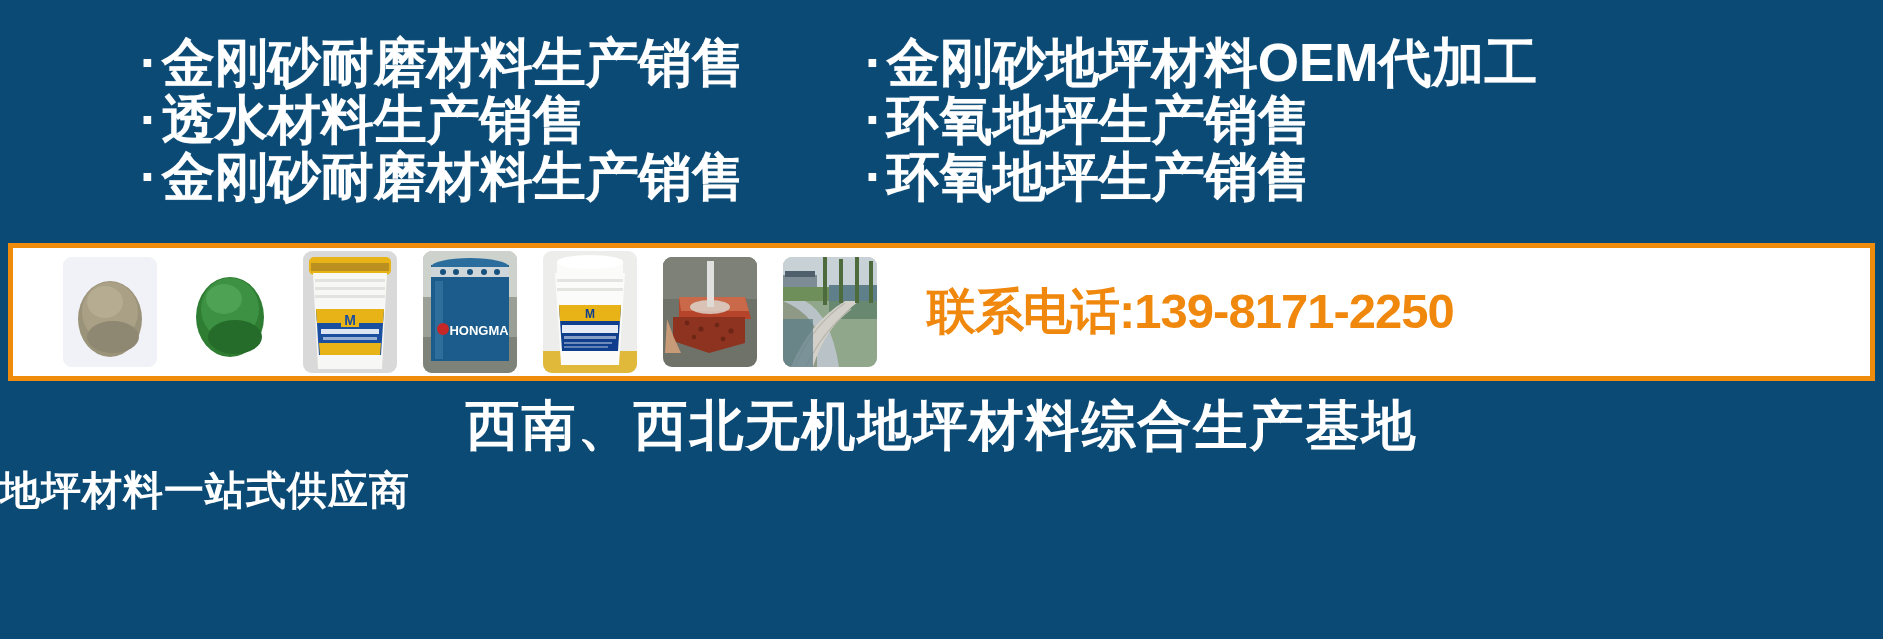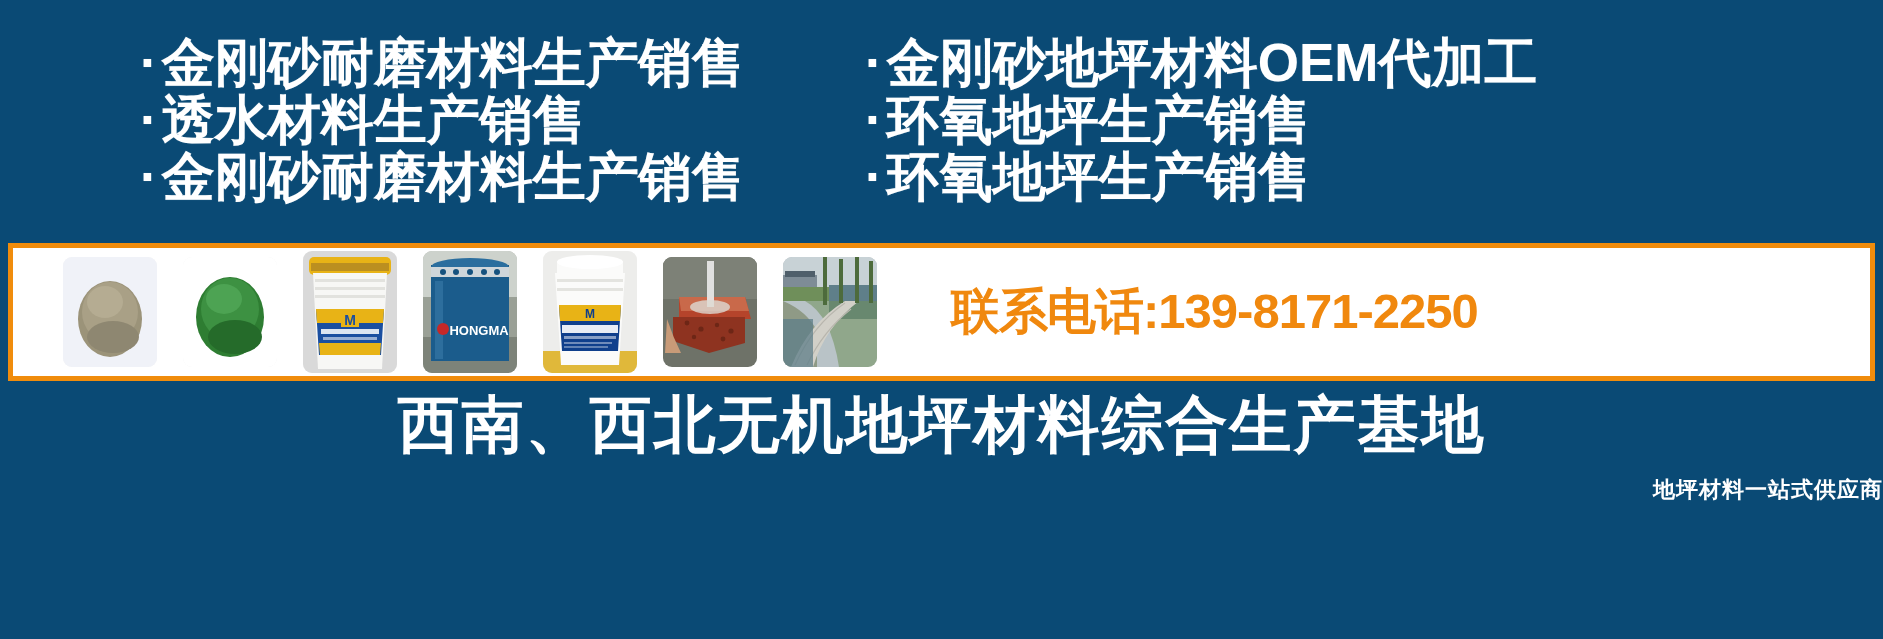--- a/index.html
+++ b/index.html
@@ -66,46 +66,46 @@
     border-radius:9px;
     overflow:hidden;
     position:relative;
     flex:0 0 auto;
     background:#f4f4f4;
   }
   .thumb.tall { height:122px; }
   .thumb svg { display:block; width:100%; height:100%; }
 
   .phone {
-    margin-left:74px;
+    margin-left:50px;
     color:#f0880e;
     font-size:49px;
     font-weight:bold;
     white-space:nowrap;
     letter-spacing:-1px;
   }
 
   
   .headline {
     position:absolute;
     left:0; right:0; top:389px;
     text-align:center;
     color:#ffffff;
-    font-size:62px;
+    font-size:54px;
     font-weight:bold;
     letter-spacing:2px;
     line-height:72px;
     white-space:nowrap;
   }
   .subline {
     position:absolute;
     left:0; right:0; top:468px;
-    text-align:right;
+    text-align:left;
     color:#ffffff;
-    font-size:22px;
+    font-size:40px;
     font-weight:bold;
     letter-spacing:1px;
     line-height:44px;
     white-space:nowrap;
   }
 </style>
 </head>
 <body>
 
 <div class="banner">

